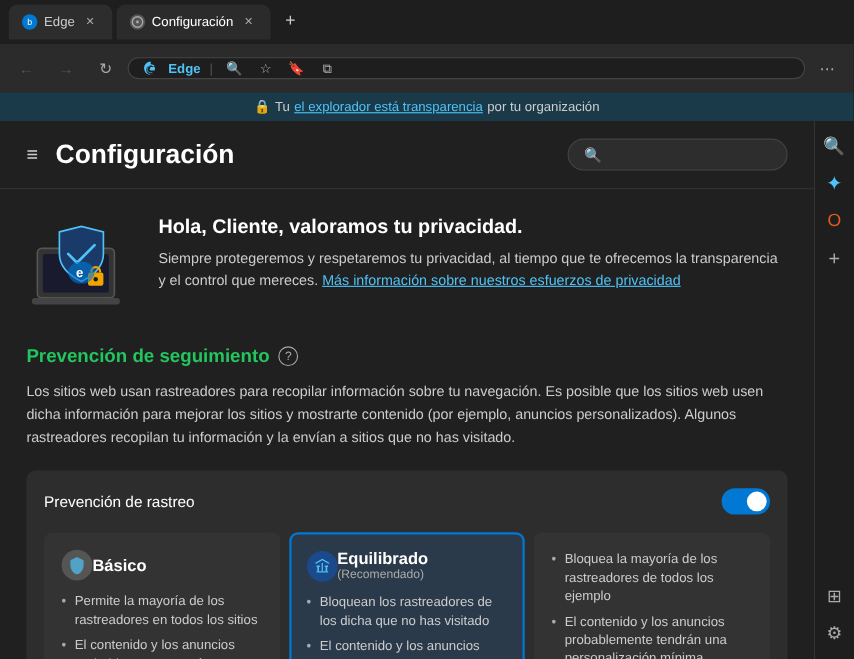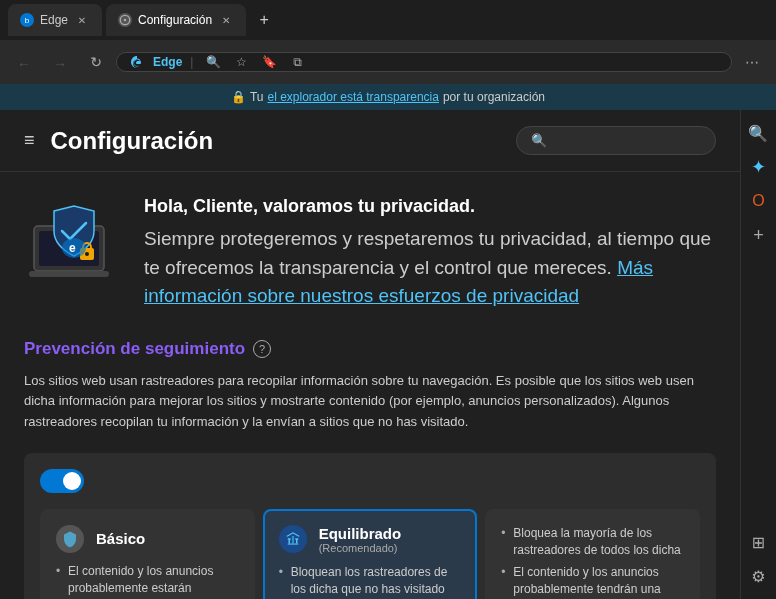--- a/index.html
+++ b/index.html
@@ -61,43 +61,43 @@
 
     
     .settings-content { flex: 1; overflow-y: auto; padding: 24px; }
     .settings-content::-webkit-scrollbar { width: 6px; }
     .settings-content::-webkit-scrollbar-thumb { background: #444; border-radius: 3px; }
 
     
     .privacy-hero { display: flex; align-items: flex-start; gap: 20px; margin-bottom: 28px; }
     .privacy-hero-image { width: 100px; height: 90px; flex-shrink: 0; position: relative; }
     .hero-text h2 { font-size: 18px; font-weight: 700; color: #fff; margin-bottom: 8px; }
-    .hero-text p { font-size: 19px; color: #ccc; line-height: 1.5; }
+    .hero-text p { font-size: 13px; color: #ccc; line-height: 1.5; }
     .hero-text a { color: #4fc3f7; text-decoration: underline; cursor: pointer; }
 
     
     .section-header { display: flex; align-items: center; gap: 8px; margin-bottom: 12px; }
-    .section-title { font-size: 17px; font-weight: 600; color: #8b5cf6; }
+    .section-title { font-size: 17px; font-weight: 600; color: #22c55e; }
     .info-icon { width: 18px; height: 18px; border: 1.5px solid #aaa; border-radius: 50%; display: flex; align-items: center; justify-content: center; font-size: 11px; color: #aaa; cursor: pointer; }
 
     
     .description { font-size: 13px; color: #ccc; line-height: 1.6; margin-bottom: 20px; }
 
     
     .tracking-box { background: #2d2d2d; border-radius: 8px; padding: 16px; }
     .tracking-header { display: flex; align-items: center; justify-content: space-between; margin-bottom: 16px; }
     .tracking-label { font-size: 14px; font-weight: 500; color: #fff; }
     .toggle { width: 44px; height: 24px; background: #0078d4; border-radius: 12px; position: relative; cursor: pointer; flex-shrink: 0; }
     .toggle-knob { width: 18px; height: 18px; background: white; border-radius: 50%; position: absolute; top: 3px; right: 3px; }
 
     
     .tracking-cards { display: grid; grid-template-columns: 1fr 1fr 1fr; gap: 8px; }
     .tracking-card { background: #333; border-radius: 8px; padding: 14px; border: 2px solid transparent; cursor: pointer; }
     .tracking-card.selected { border-color: #0078d4; background: #2a3a4a; }
-    .card-header { display: flex; align-items: center; gap: 12px; margin-bottom: 10px; }
+    .card-header { display: flex; align-items: center; gap: 0; margin-bottom: 10px; }
     .card-icon { width: 28px; height: 28px; border-radius: 50%; display: flex; align-items: center; justify-content: center; font-size: 16px; flex-shrink: 0; }
     .card-icon.basic { background: #555; }
     .card-icon.balanced { background: #1a4a8a; }
     .card-icon.strict { background: #1a3a6a; }
     .card-title { font-size: 15px; font-weight: 600; color: #fff; }
     .card-subtitle { font-size: 11px; color: #aaa; }
     .card-bullets { list-style: none; padding: 0; }
     .card-bullets li { font-size: 12px; color: #ccc; margin-bottom: 6px; padding-left: 12px; position: relative; line-height: 1.4; }
     .card-bullets li::before { content: '•'; position: absolute; left: 0; color: #aaa; }
   </style>
@@ -203,39 +203,41 @@
 
       <div>
         <div class="section-header">
           <span class="section-title">Prevención de seguimiento</span>
           <div class="info-icon">?</div>
         </div>
         <p class="description">Los sitios web usan rastreadores para recopilar información sobre tu navegación. Es posible que los sitios web usen dicha información para mejorar los sitios y mostrarte contenido (por ejemplo, anuncios personalizados). Algunos rastreadores recopilan tu información y la envían a sitios que no has visitado.</p>
 
         <div class="tracking-box">
           <div class="tracking-header">
+            <span class="tracking-label">Prevención de rastreo</span>
             <div class="toggle">
               <div class="toggle-knob"></div>
             </div>
           </div>
 
           <div class="tracking-cards">
 
             <div class="tracking-card">
               <div class="card-header">
                 <div class="card-icon basic">
                   <svg viewBox="0 0 24 24" width="18" height="18">
                     <path d="M12 2L4 6v6c0 5.1 3.4 9.9 8 11.1C16.6 21.9 20 17.1 20 12V6l-8-4z" fill="#4fc3f7" opacity="0.7"></path>
                   </svg>
                 </div>
                 <div>
                   <div class="card-title">Básico</div>
                 </div>
               </div>
               <ul class="card-bullets">
+                <li>Permite la mayoría de los rastreadores en todos los sitios</li>
                 <li>El contenido y los anuncios probablemente estarán personalizados</li>
               </ul>
             </div>
 
             <div class="tracking-card selected">
               <div class="card-header">
                 <div class="card-icon balanced">
                   <svg viewBox="0 0 24 24" width="18" height="18">
                     <path d="M12 3L3 8l1.5 1 7.5-4.3 7.5 4.3L21 8z" fill="#4fc3f7"></path>
                     <line x1="7" y1="12" x2="7" y2="18" stroke="#4fc3f7" stroke-width="2"></line>
@@ -252,21 +254,21 @@
                 </div>
               </div>
               <ul class="card-bullets">
                 <li>Bloquean los rastreadores de los dicha que no has visitado</li>
                 <li>El contenido y los anuncios probablemente serán menos personalizados</li>
               </ul>
             </div>
 
             <div class="tracking-card">
               <ul class="card-bullets">
-                <li>Bloquea la mayoría de los rastreadores de todos los dicha</li>
+                <li>Bloquea la mayoría de los rastreadores de todos los ejemplo</li>
                 <li>El contenido y los anuncios probablemente tendrán una personalización mínima</li>
               </ul>
             </div>
 
           </div>
         </div>
       </div>
 
     </div>
   </div>

